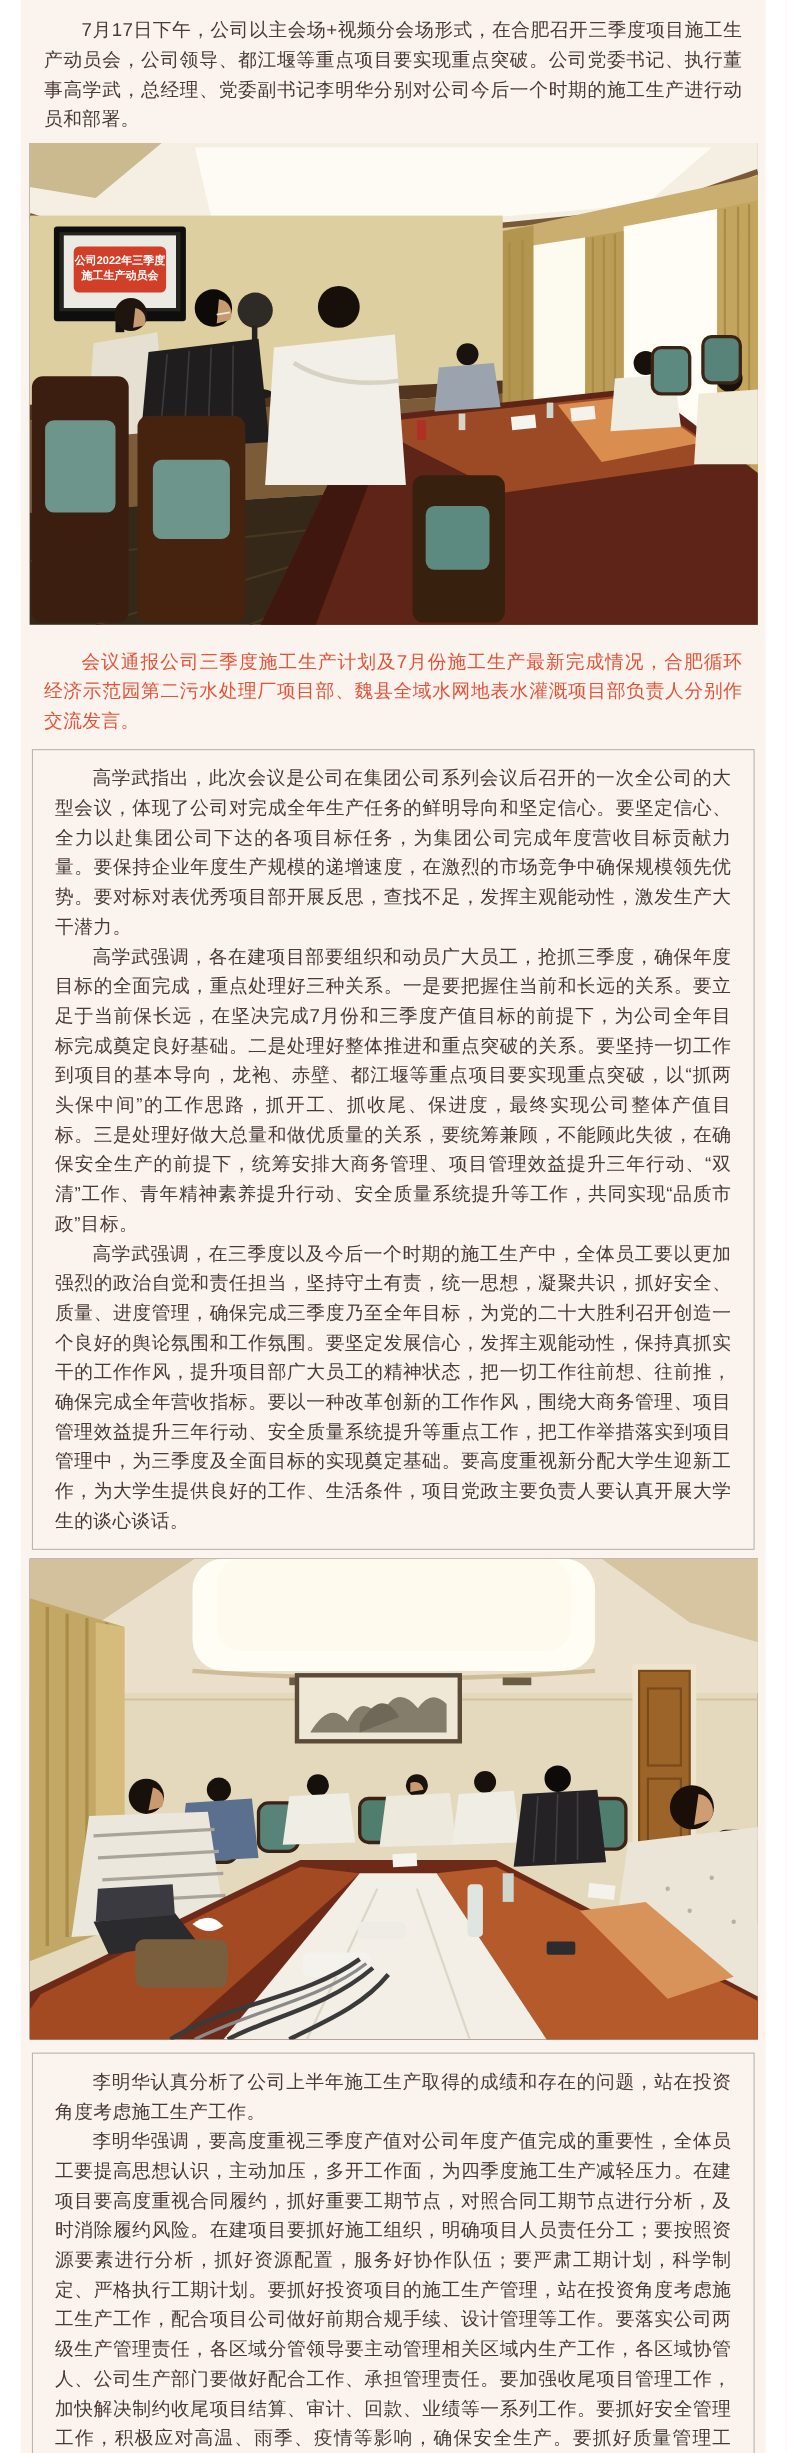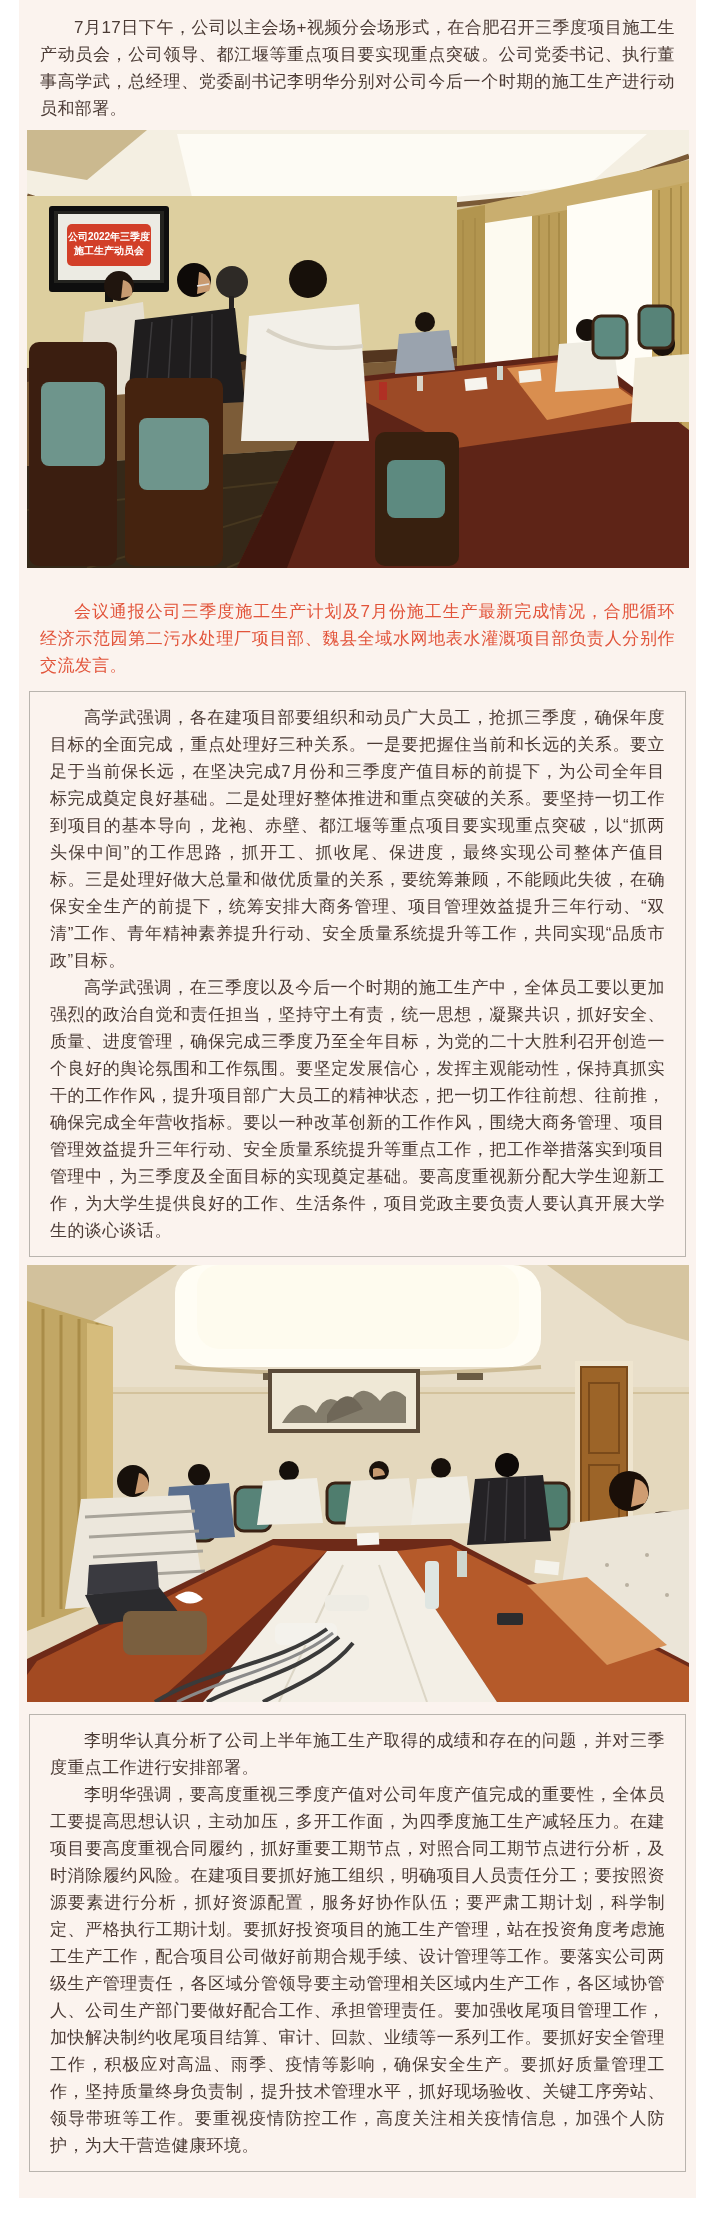--- a/index.html
+++ b/index.html
@@ -3,21 +3,21 @@
 <meta charset="utf-8">
 <style>
   html,body{margin:0;padding:0;background:#ffffff;}
   body{width:715px;font-family:"Liberation Sans",sans-serif;}
   .page{width:715px;background:#ffffff;}
   .content{margin:0 19px;background:#fbf3ee;padding:14px 0 26px 0;}
   .para{
     font-size:17px;line-height:27px;letter-spacing:.4px;
     color:#4a3a34;margin:0 21px;text-align:justify;text-indent:2em;
   }
-  .para.highlight{color:#e2543a;margin-top:30px;}
+  .para.highlight{color:#e2543a;margin-top:20px;}
   figure.photo{margin:8px auto 0 auto;width:662px;text-align:right;}
   figure.photo svg{display:block;width:662px;height:auto;background:#222;}
   .quote-box{
     border:1px solid #b9b4ae;margin:12px 10px 0 10px;padding:12px 20px;
   }
   .quote-box .para{margin:0;}
 </style>
 </head>
 <body>
 
@@ -128,20 +128,21 @@
           <rect x="112" y="288" width="70" height="72" rx="8" fill="#6e958c"></rect>
           <rect x="348" y="302" width="84" height="134" rx="10" fill="#38200f"></rect>
           <rect x="360" y="330" width="58" height="58" rx="8" fill="#5d8a80"></rect>
         </g>
       </svg>
     </figure>
 
     <p class="para highlight">会议通报公司三季度施工生产计划及7月份施工生产最新完成情况，合肥循环经济示范园第二污水处理厂项目部、魏县全域水网地表水灌溉项目部负责人分别作交流发言。</p>
 
     <div class="quote-box">
+      <p class="para">高学武指出，此次会议是公司在集团公司系列会议后召开的一次全公司的大型会议，体现了公司对完成全年生产任务的鲜明导向和坚定信心。要坚定信心、全力以赴集团公司下达的各项目标任务，为集团公司完成年度营收目标贡献力量。要保持企业年度生产规模的递增速度，在激烈的市场竞争中确保规模领先优势。要对标对表优秀项目部开展反思，查找不足，发挥主观能动性，激发生产大干潜力。</p>
       <p class="para">高学武强调，各在建项目部要组织和动员广大员工，抢抓三季度，确保年度目标的全面完成，重点处理好三种关系。一是要把握住当前和长远的关系。要立足于当前保长远，在坚决完成7月份和三季度产值目标的前提下，为公司全年目标完成奠定良好基础。二是处理好整体推进和重点突破的关系。要坚持一切工作到项目的基本导向，龙袍、赤壁、都江堰等重点项目要实现重点突破，以“抓两头保中间”的工作思路，抓开工、抓收尾、保进度，最终实现公司整体产值目标。三是处理好做大总量和做优质量的关系，要统筹兼顾，不能顾此失彼，在确保安全生产的前提下，统筹安排大商务管理、项目管理效益提升三年行动、“双清”工作、青年精神素养提升行动、安全质量系统提升等工作，共同实现“品质市政”目标。</p>
       <p class="para">高学武强调，在三季度以及今后一个时期的施工生产中，全体员工要以更加强烈的政治自觉和责任担当，坚持守土有责，统一思想，凝聚共识，抓好安全、质量、进度管理，确保完成三季度乃至全年目标，为党的二十大胜利召开创造一个良好的舆论氛围和工作氛围。要坚定发展信心，发挥主观能动性，保持真抓实干的工作作风，提升项目部广大员工的精神状态，把一切工作往前想、往前推，确保完成全年营收指标。要以一种改革创新的工作作风，围绕大商务管理、项目管理效益提升三年行动、安全质量系统提升等重点工作，把工作举措落实到项目管理中，为三季度及全面目标的实现奠定基础。要高度重视新分配大学生迎新工作，为大学生提供良好的工作、生活条件，项目党政主要负责人要认真开展大学生的谈心谈话。</p>
     </div>
 
     <figure class="photo">
       <svg viewBox="0 0 662 437" xmlns="http://www.w3.org/2000/svg">
         <rect width="662" height="437" fill="#e4d8bd"></rect>
 
         <g>
           <rect x="0" y="0" width="662" height="122" fill="#e9dfca"></rect>
@@ -236,18 +237,18 @@
           <rect x="470" y="348" width="26" height="12" rx="2" fill="#2c2c2e"></rect>
           <rect x="330" y="268" width="22" height="12" fill="#f6f4ee" transform="rotate(-3 341 274)"></rect>
           <rect x="508" y="296" width="24" height="13" fill="#f4f2ea" transform="rotate(6 520 302)"></rect>
           <path d="M300,364 C250,400 180,404 128,437 M312,372 C270,408 220,416 180,437 M326,378 C300,410 260,424 236,437" stroke="#3a3a3a" stroke-width="4" fill="none"></path>
           <path d="M306,368 C262,402 204,410 150,437" stroke="#8a8a8a" stroke-width="3" fill="none"></path>
         </g>
       </svg>
     </figure>
 
     <div class="quote-box">
-      <p class="para">李明华认真分析了公司上半年施工生产取得的成绩和存在的问题，并对三季度重点工作进行安排部署。</p>
+      <p class="para">李明华认真分析了公司上半年施工生产取得的成绩和存在的问题，站在投资角度考虑施工生产工作。</p>
       <p class="para">李明华强调，要高度重视三季度产值对公司年度产值完成的重要性，全体员工要提高思想认识，主动加压，多开工作面，为四季度施工生产减轻压力。在建项目要高度重视合同履约，抓好重要工期节点，对照合同工期节点进行分析，及时消除履约风险。在建项目要抓好施工组织，明确项目人员责任分工；要按照资源要素进行分析，抓好资源配置，服务好协作队伍；要严肃工期计划，科学制定、严格执行工期计划。要抓好投资项目的施工生产管理，站在投资角度考虑施工生产工作，配合项目公司做好前期合规手续、设计管理等工作。要落实公司两级生产管理责任，各区域分管领导要主动管理相关区域内生产工作，各区域协管人、公司生产部门要做好配合工作、承担管理责任。要加强收尾项目管理工作，加快解决制约收尾项目结算、审计、回款、业绩等一系列工作。要抓好安全管理工作，积极应对高温、雨季、疫情等影响，确保安全生产。要抓好质量管理工作，坚持质量终身负责制，提升技术管理水平，抓好现场验收、关键工序旁站、领导带班等工作。要重视疫情防控工作，高度关注相关疫情信息，加强个人防护，为大干营造健康环境。</p>
     </div>
 
   </div>
 </div>
 
 </body></html>

